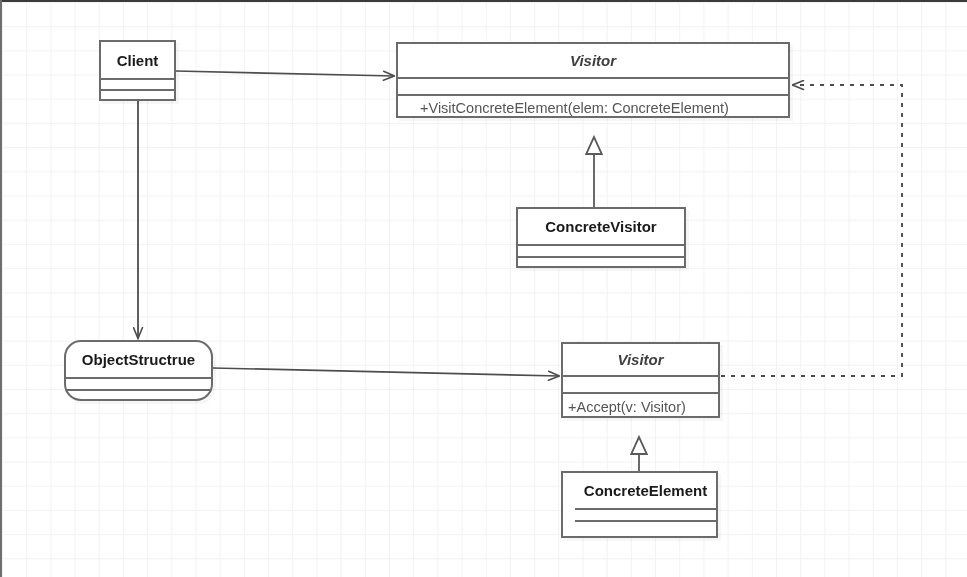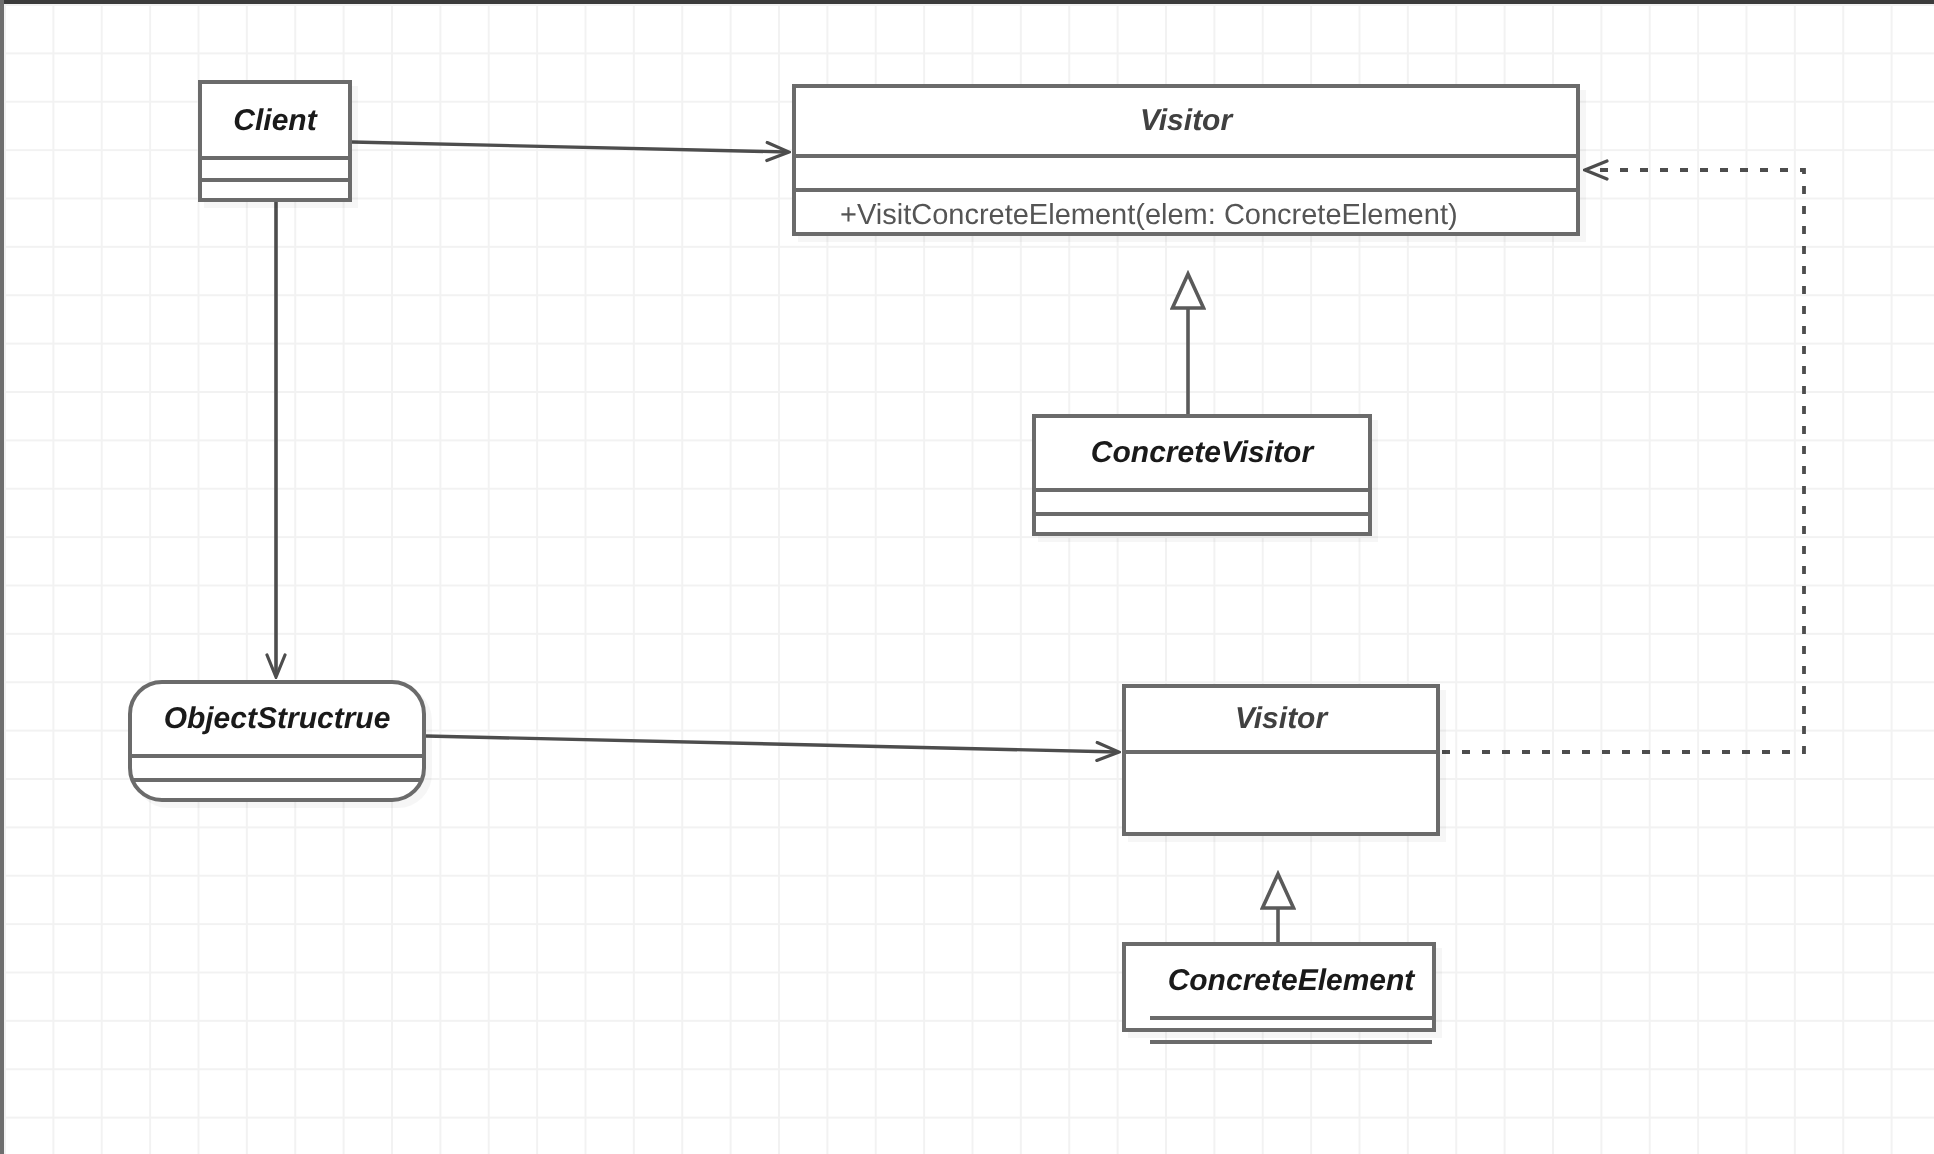--- a/index.html
+++ b/index.html
@@ -54,21 +54,20 @@
     text-align: center;
     color: #1a1a1a;
     font-weight: bold;
     font-size: 15px;
     line-height: 1;
     display: flex;
     align-items: center;
     justify-content: center;
     box-sizing: border-box;
     white-space: nowrap;
-    font-style: italic;
   }
   .uml-name.abstract {
     font-style: italic;
     color: #404040;
   }
   .uml-compartment {
     border-top: 2px solid #6b6b6b;
     box-sizing: border-box;
     color: #555555;
     font-size: 14px;
@@ -100,21 +99,21 @@
   #class-objectstructure { left: 64px; top: 340px; width: 149px; height: 61px; border-radius: 17px; }
   #class-objectstructure .uml-name { height: 35px; font-size: 15px; }
   #class-objectstructure .c1     { height: 12px; }
   #class-objectstructure .c2     { height: 12px; }
 
   #class-element       { left: 561px; top: 342px; width: 159px; height: 76px; }
   #class-element .uml-name       { height: 31px; font-size: 15px; }
   #class-element .c1             { height: 17px; }
   #class-element .c2             { height: 28px; padding-left: 5px; font-size: 14.5px; }
 
-  #class-concreteelement { left: 561px; top: 471px; width: 157px; height: 45px; padding-left: 12px; }
+  #class-concreteelement { left: 561px; top: 471px; width: 157px; height: 67px; padding-left: 12px; }
   #class-concreteelement .uml-name { height: 35px; font-size: 15px; }
   #class-concreteelement .c1     { height: 12px; }
   #class-concreteelement .c2     { height: 12px; }
 </style>
 </head>
 <body>
 
 <div id="canvas">
 
   <div id="edge-top"></div>
@@ -175,20 +174,21 @@
 
   <div class="uml-class" id="class-objectstructure">
     <div class="uml-name">ObjectStructrue</div>
     <div class="uml-compartment c1 empty"></div>
     <div class="uml-compartment c2 empty"></div>
   </div>
 
   <div class="uml-class" id="class-element">
     <div class="uml-name abstract">Visitor</div>
     <div class="uml-compartment c1 empty"></div>
+    <div class="uml-compartment c2">+Accept(v: Visitor)</div>
   </div>
 
   <div class="uml-class" id="class-concreteelement">
     <div class="uml-name">ConcreteElement</div>
     <div class="uml-compartment c1 empty"></div>
     <div class="uml-compartment c2 empty"></div>
   </div>
 
 </div>
 

